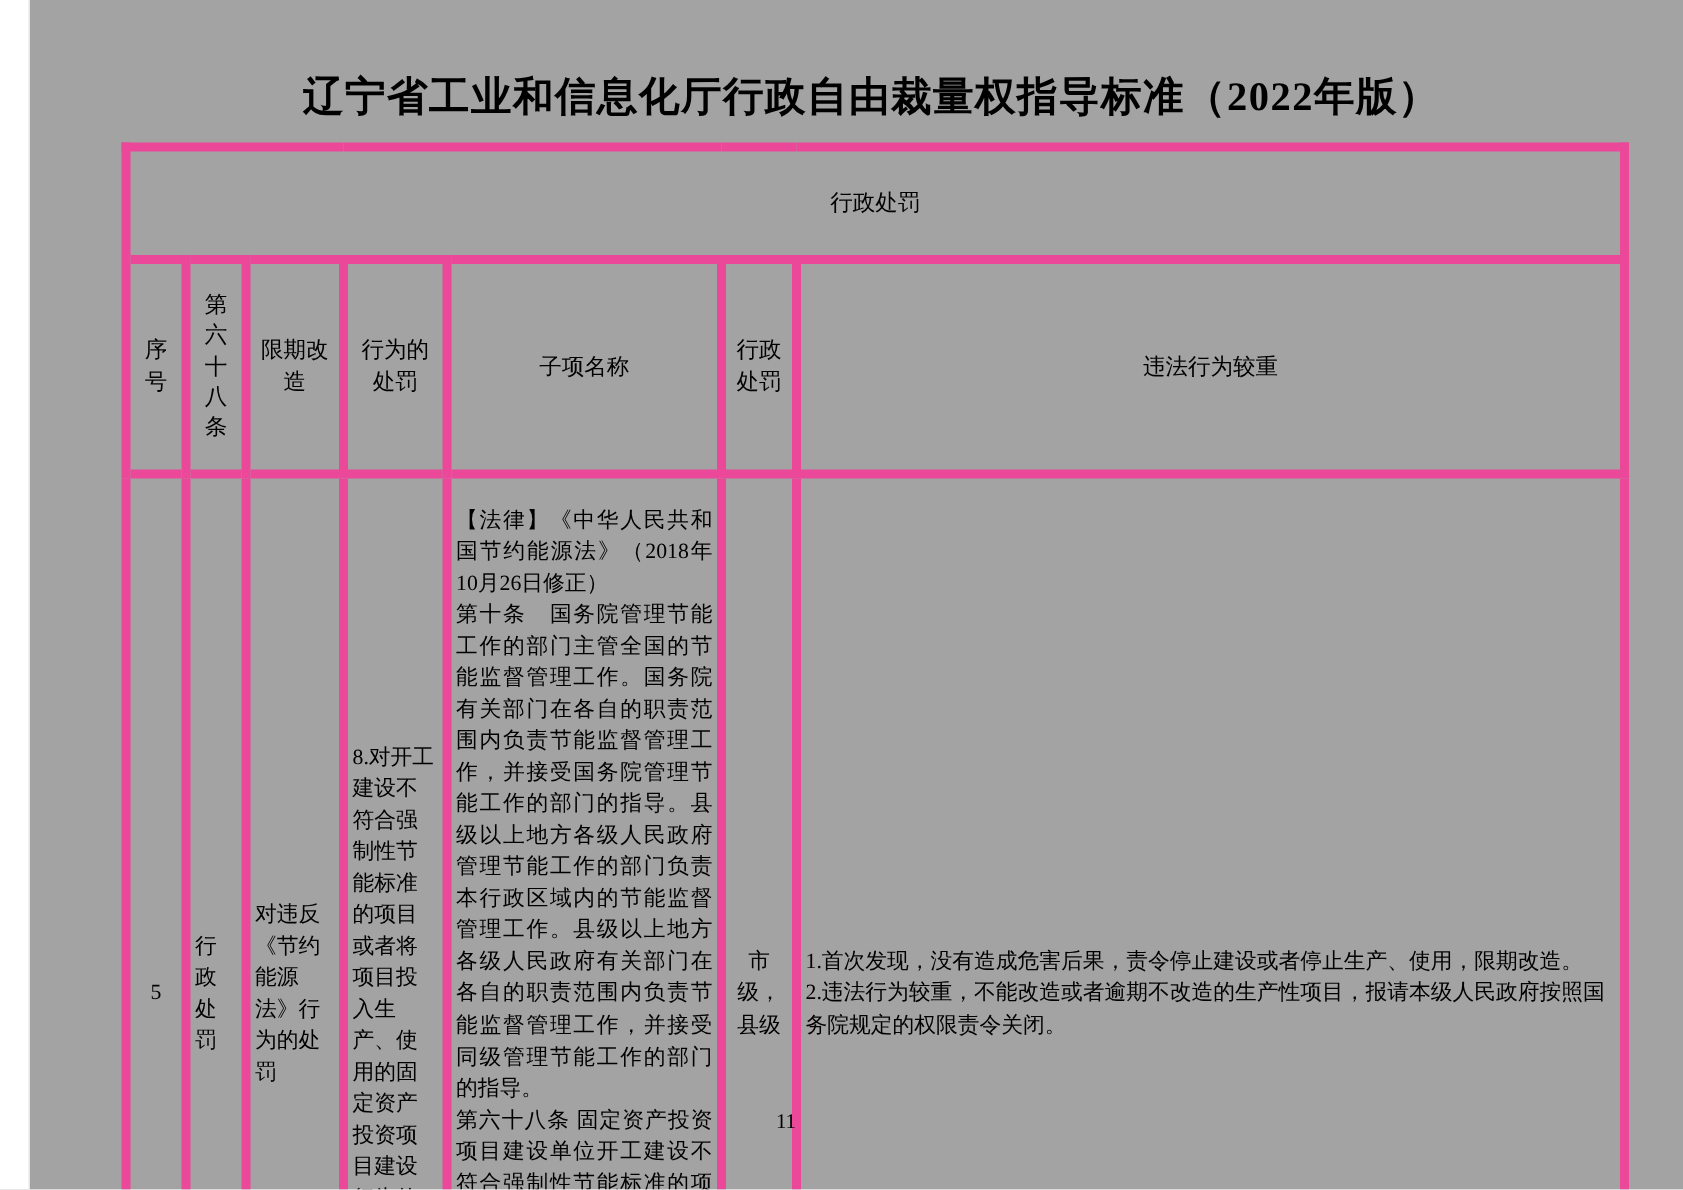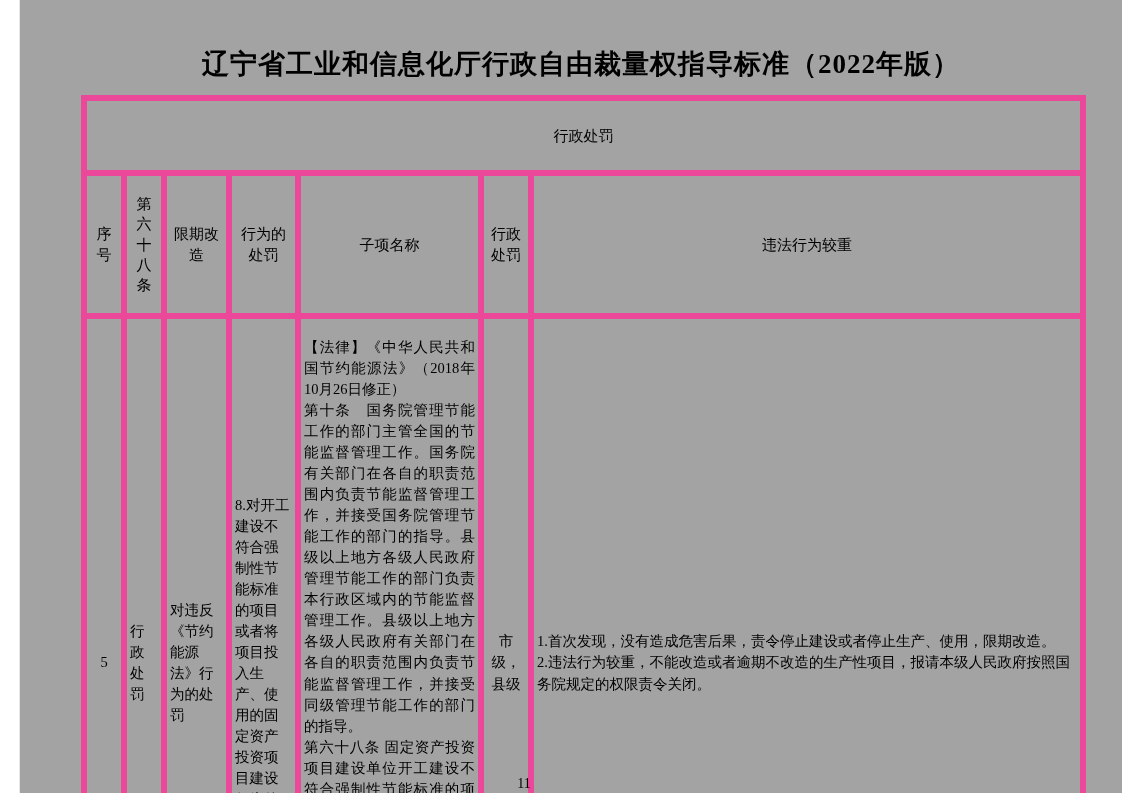--- a/index.html
+++ b/index.html
@@ -70,21 +70,21 @@
   .prewrap { white-space: pre-wrap; }
   td.c-seq   { text-align: center; }
   td.c-type  { text-align: left; padding: 2px 5px; }
   td.c-name  { text-align: left; padding: 2px 2px 2px 3px; }
   td.c-sub   { text-align: left; padding: 2px 2px 2px 4px; }
   td.c-legal { vertical-align: top; text-align: justify; padding: 6px 3px 2px 4px; }
   td.c-level { text-align: center; }
   td.c-basis { text-align: left; padding: 2px 6px; }
   .page-number {
     position: absolute;
-    top: 776px;
+    top: 741px;
     left: 0;
     width: 1008px;
     text-align: center;
     font-size: 14px;
   }
 </style>
 </head>
 <body>
 
 <div class="page">

